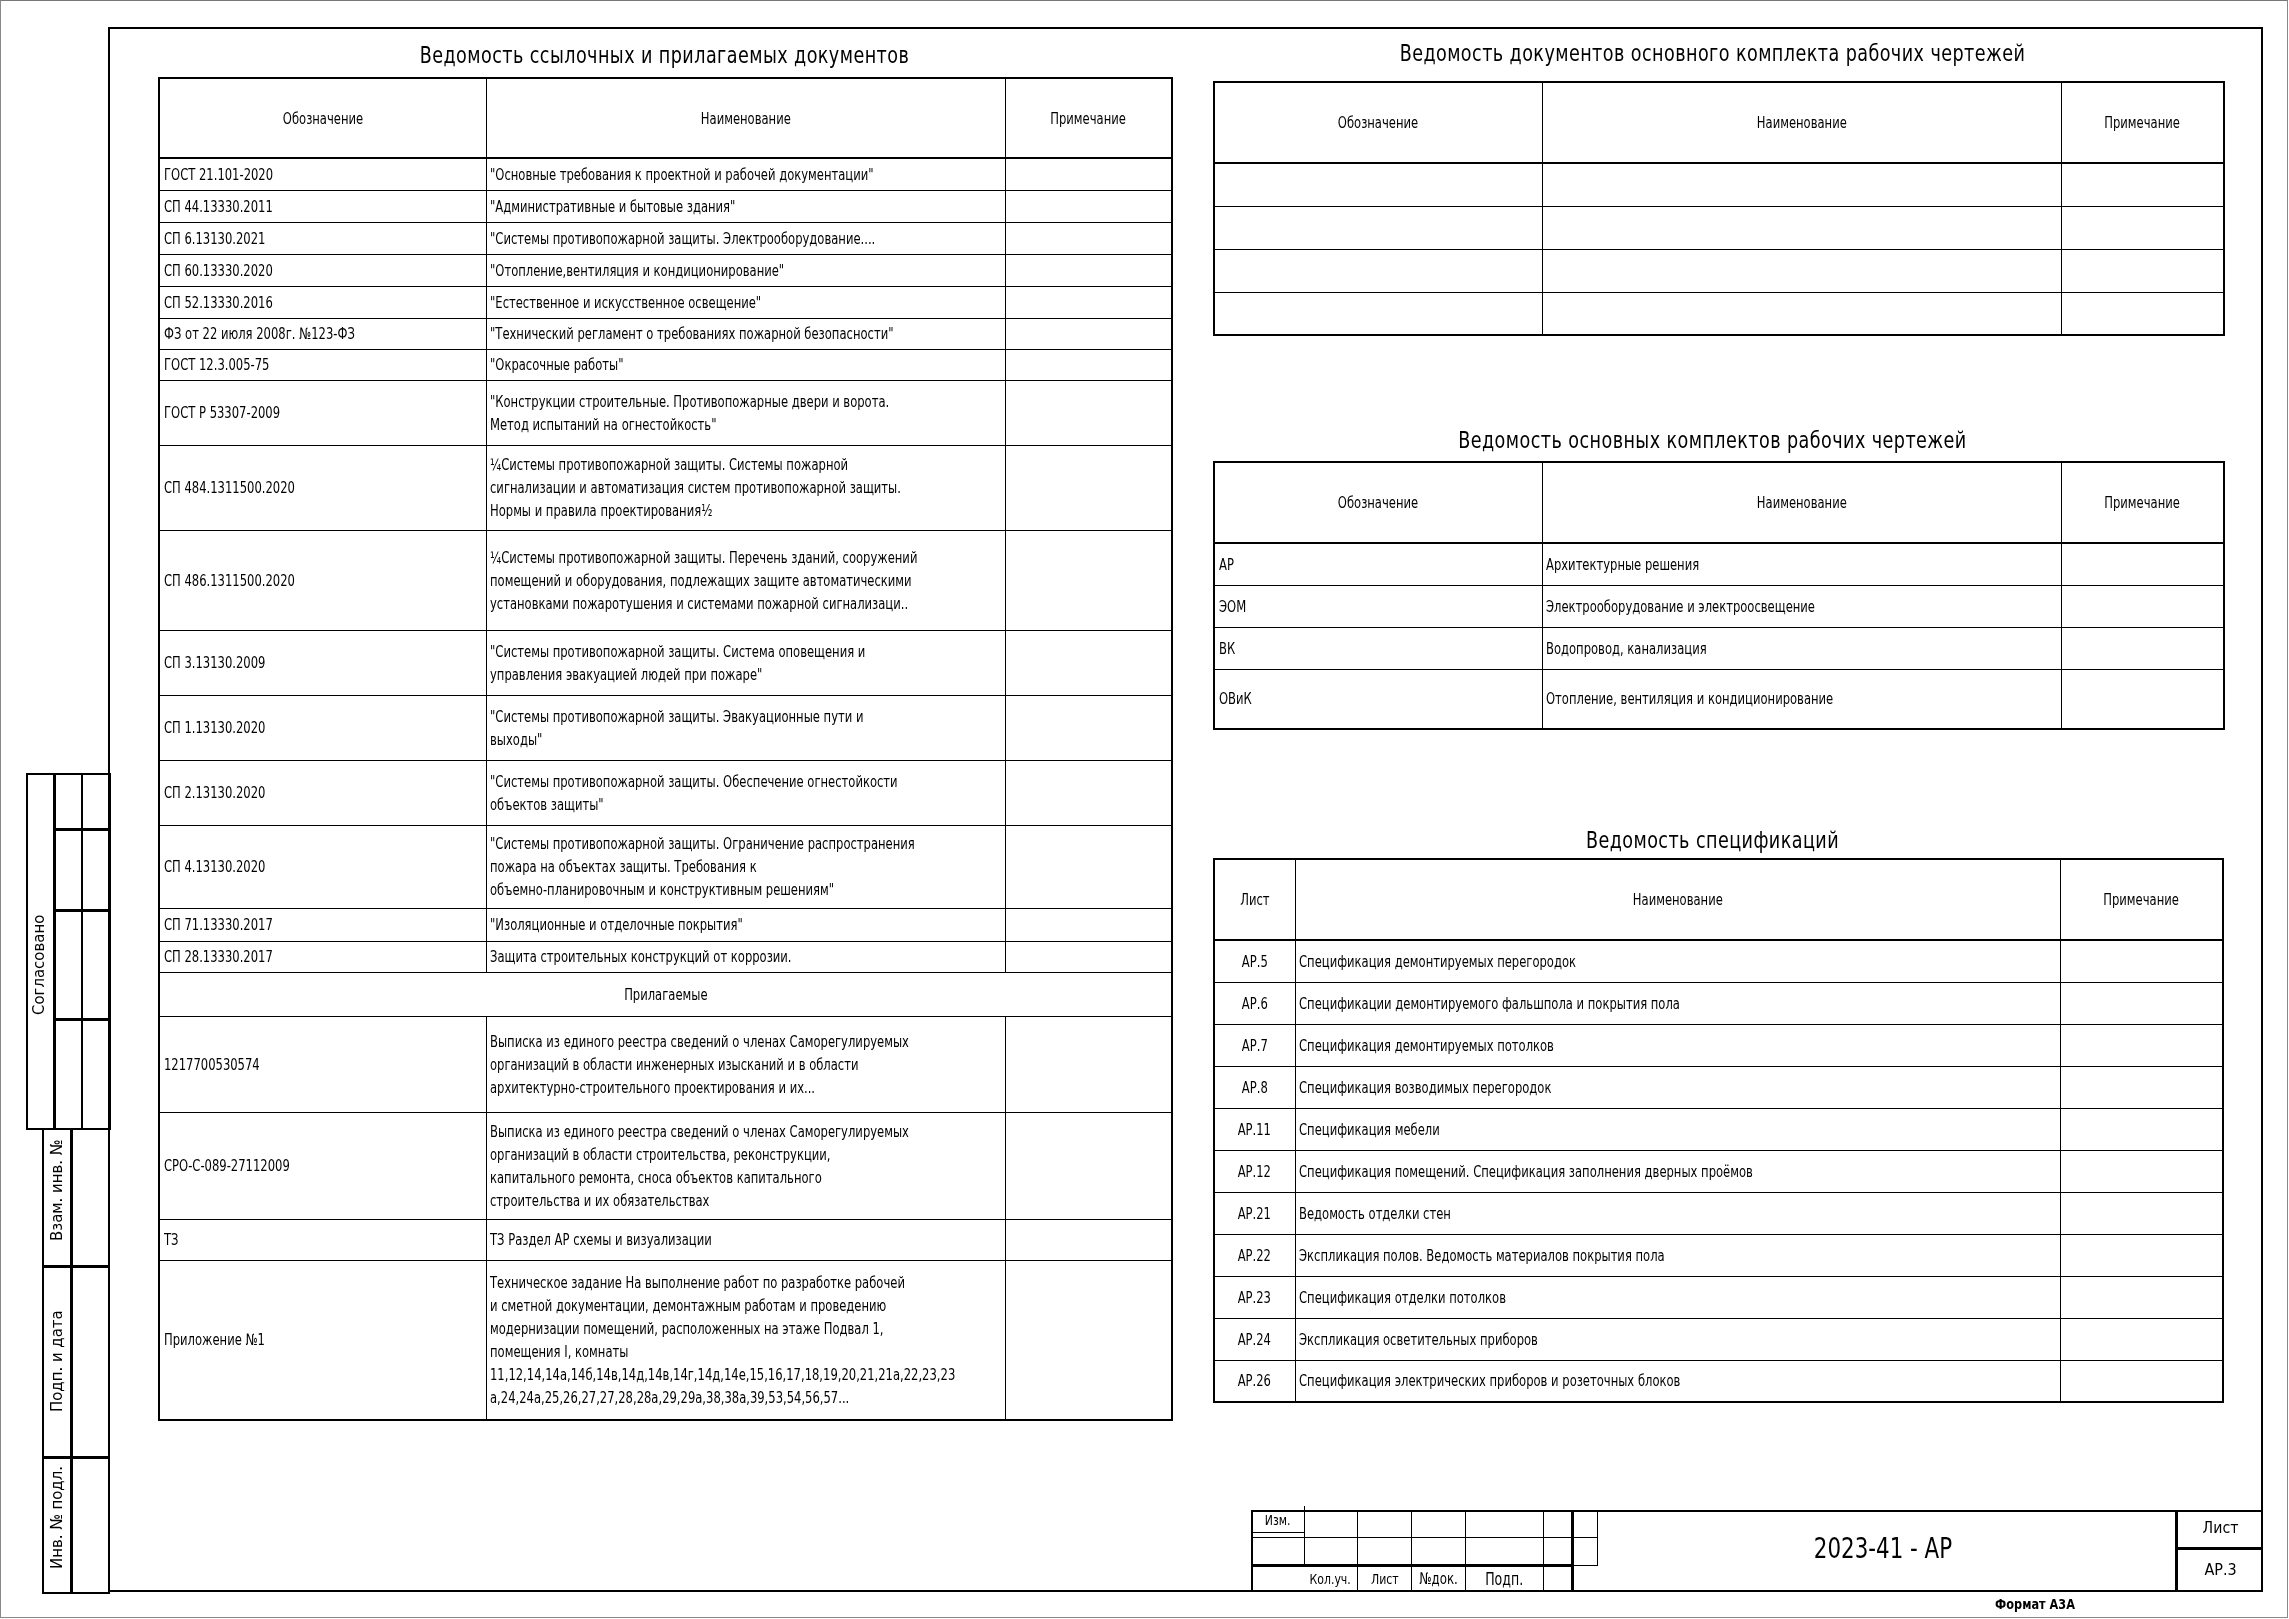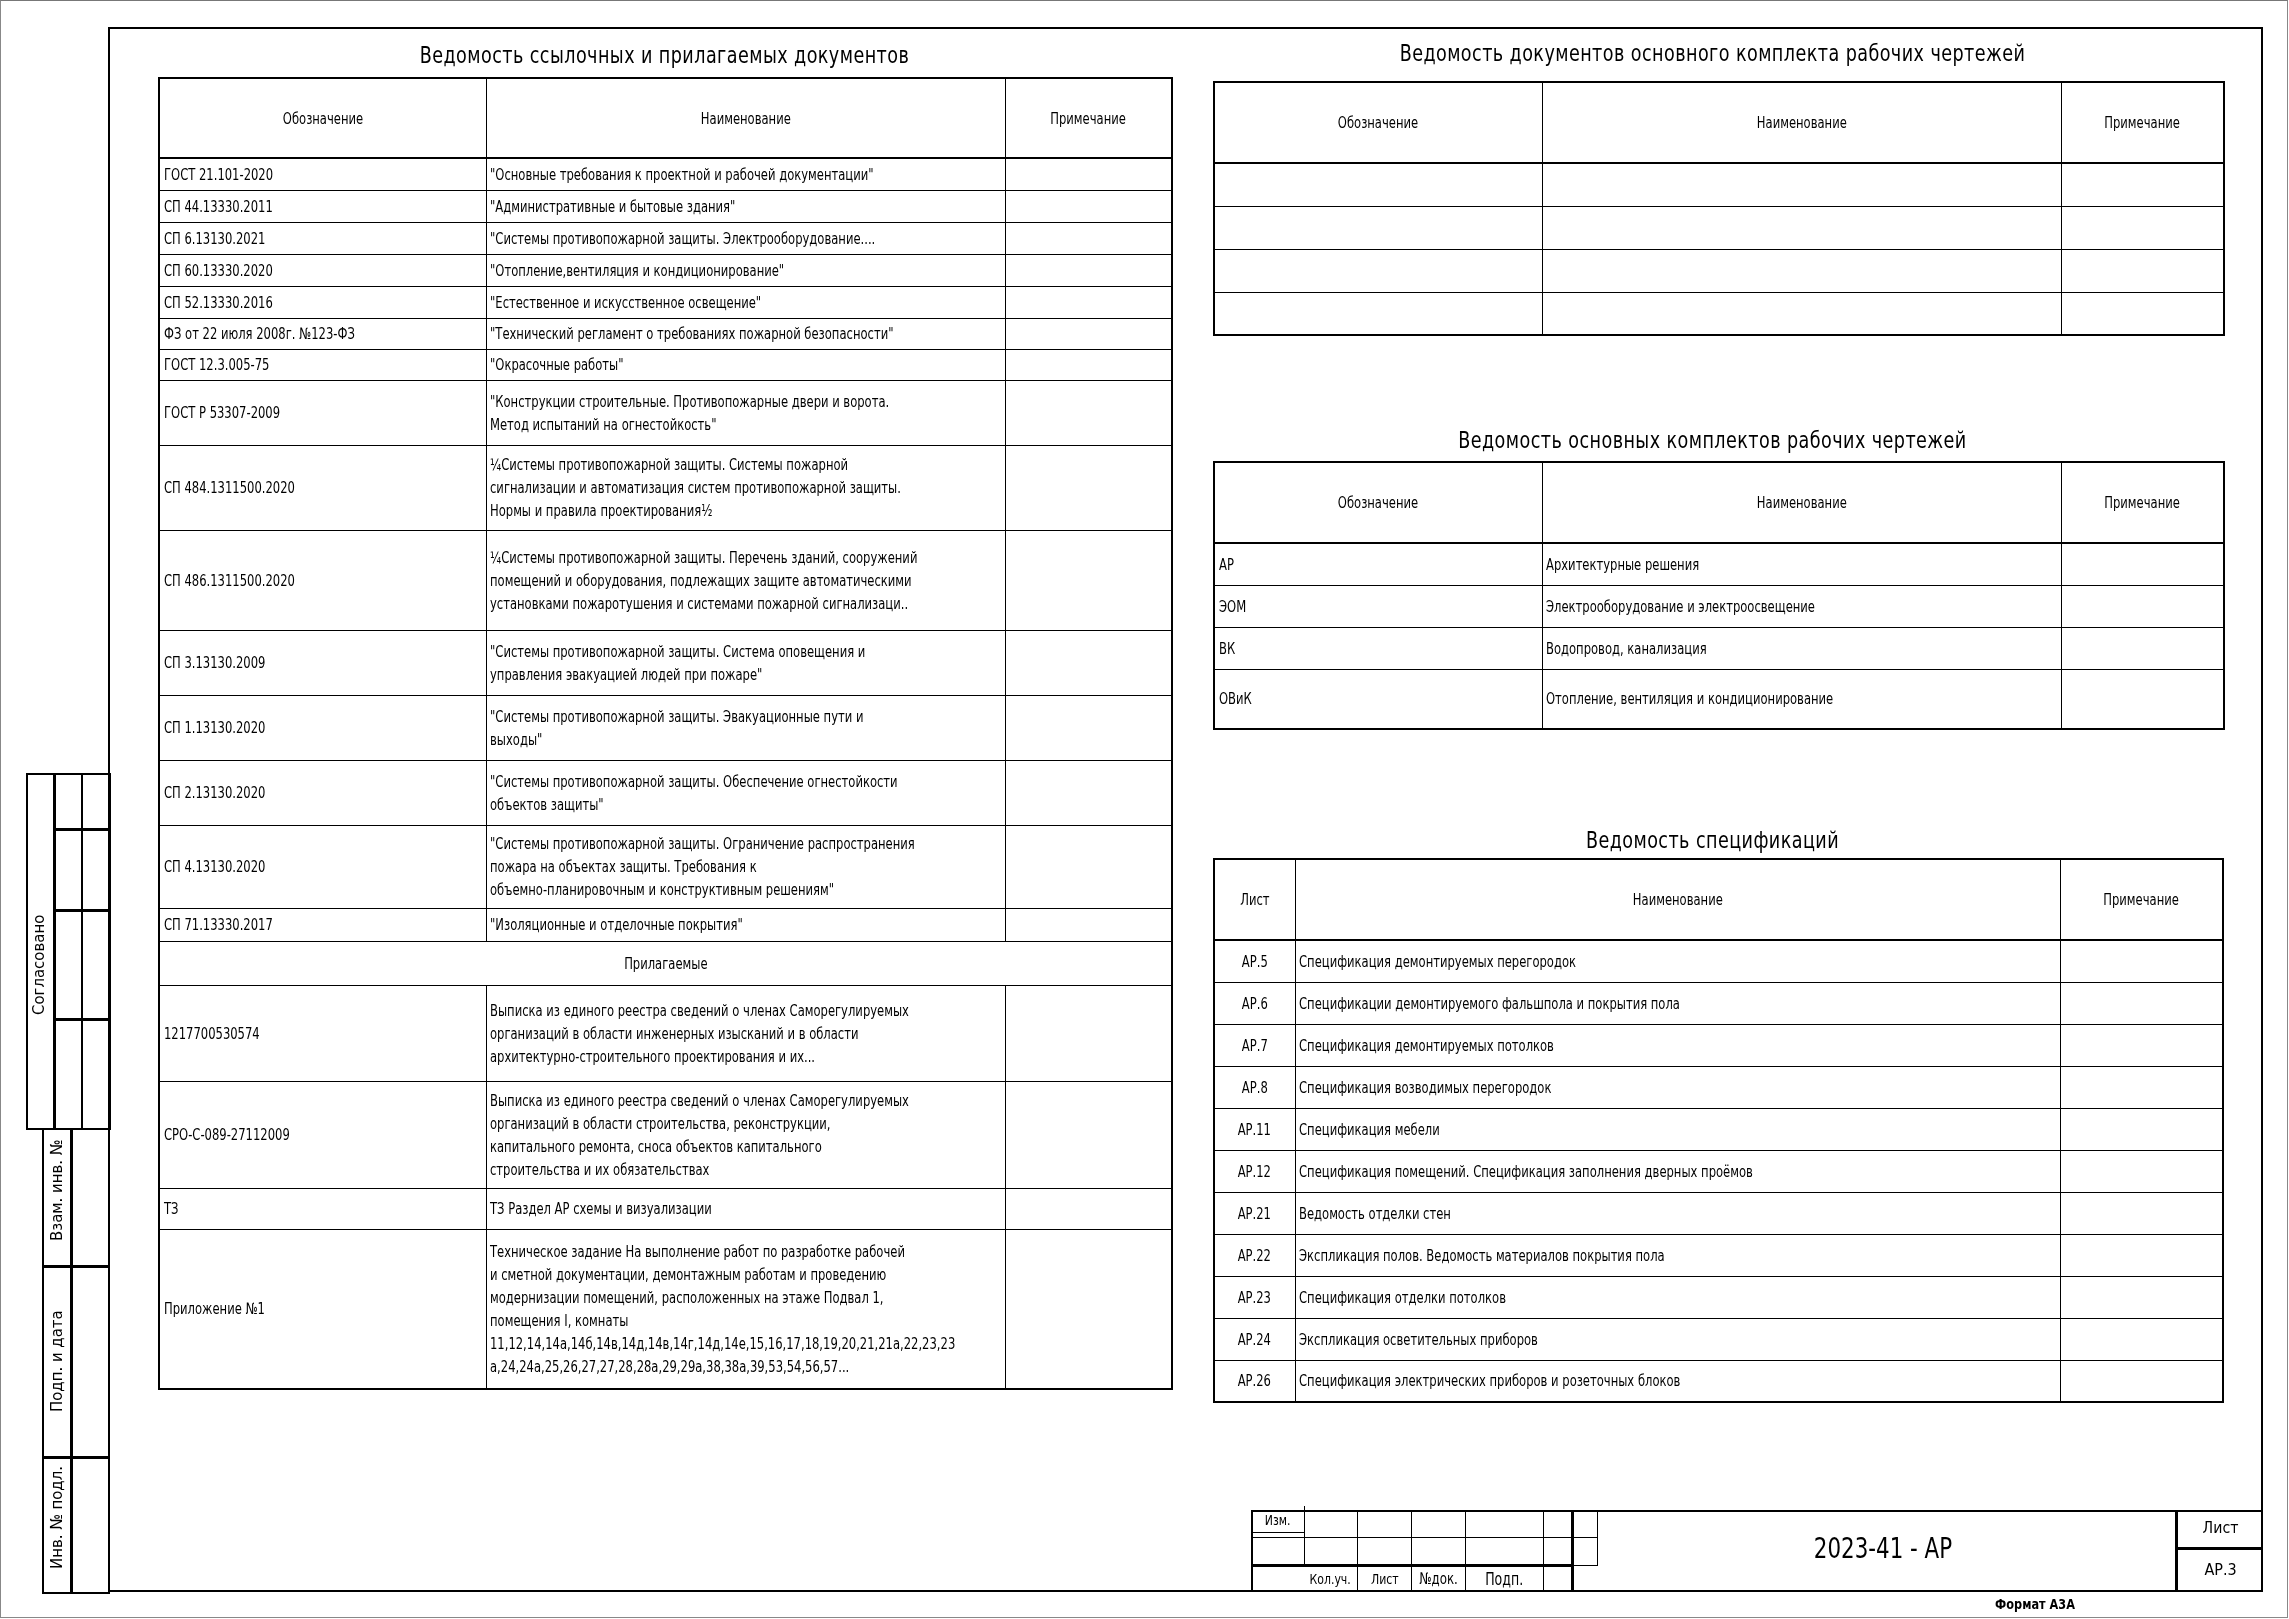--- a/index.html
+++ b/index.html
@@ -162,20 +162,27 @@
         </td>
         <td></td>
       </tr>
       <tr style="height: 33px;">
         <td><span class="cond">СП 71.13330.2017</span></td>
         <td class="ml">
           <span class="cond">"Изоляционные и отделочные покрытия"</span>
         </td>
         <td></td>
       </tr>
+      <tr style="height: 31px;">
+        <td><span class="cond">СП 28.13330.2017</span></td>
+        <td class="ml">
+          <span class="cond">Защита строительных конструкций от коррозии.</span>
+        </td>
+        <td></td>
+      </tr>
       <tr style="height: 44px;">
         <td colspan="3" style="text-align: center;"><span class="condc">Прилагаемые</span></td>
       </tr>
       <tr style="height: 96px;">
         <td><span class="cond">1217700530574</span></td>
         <td class="ml">
           <span class="cond">Выписка из единого реестра сведений о членах Саморегулируемых</span>
           <span class="cond">организаций в области инженерных изысканий и в области</span>
           <span class="cond">архитектурно-строительного проектирования и их...</span>
         </td>

